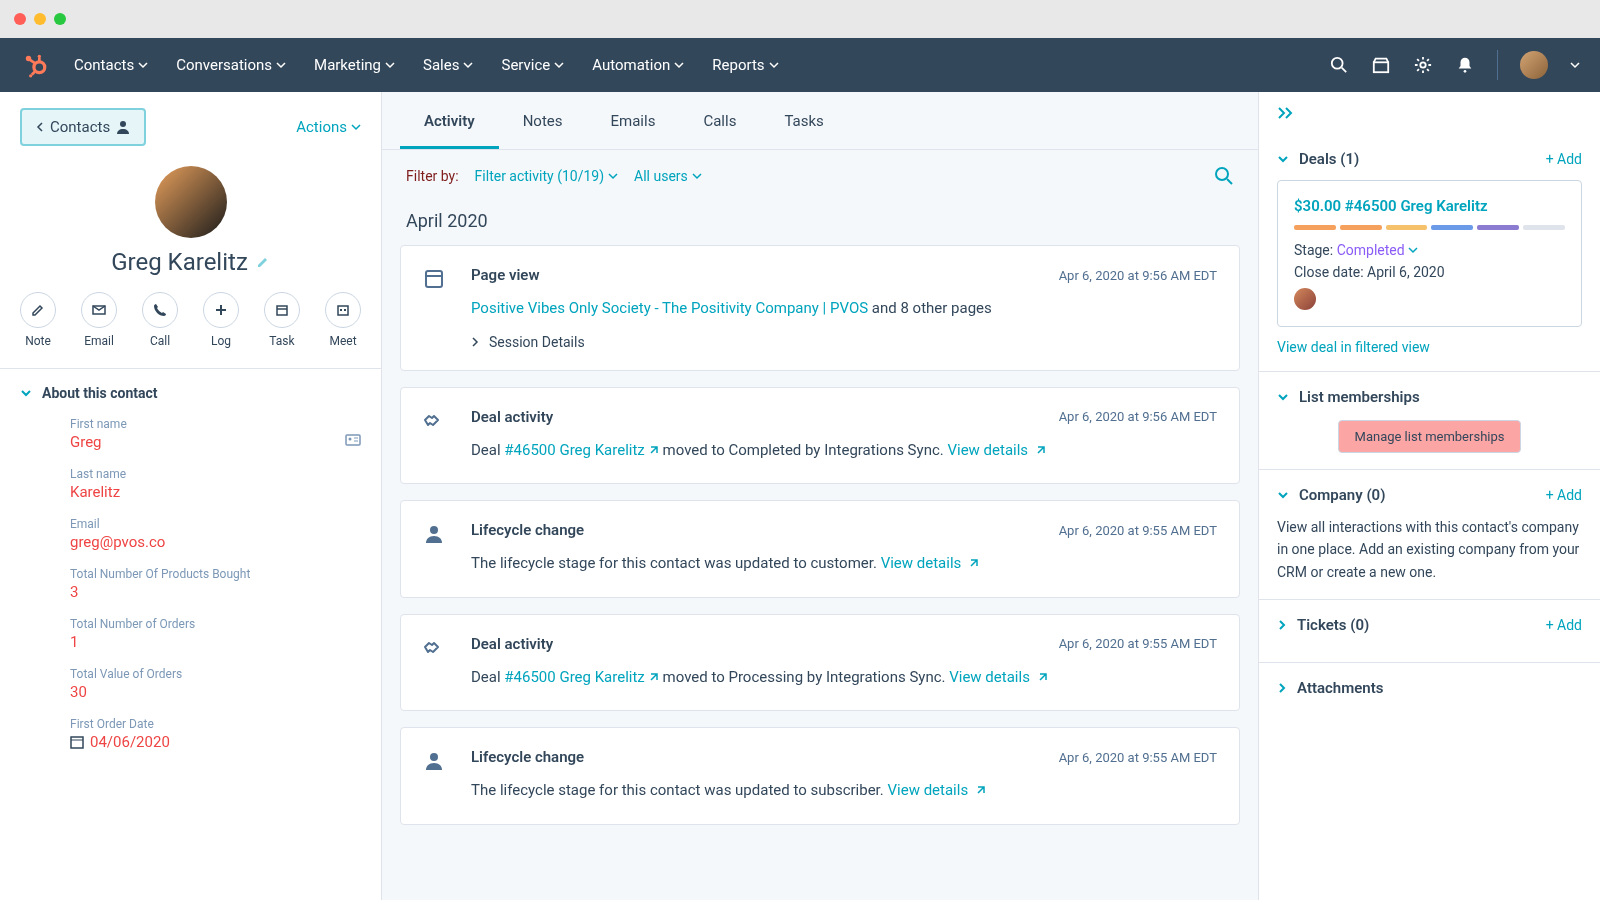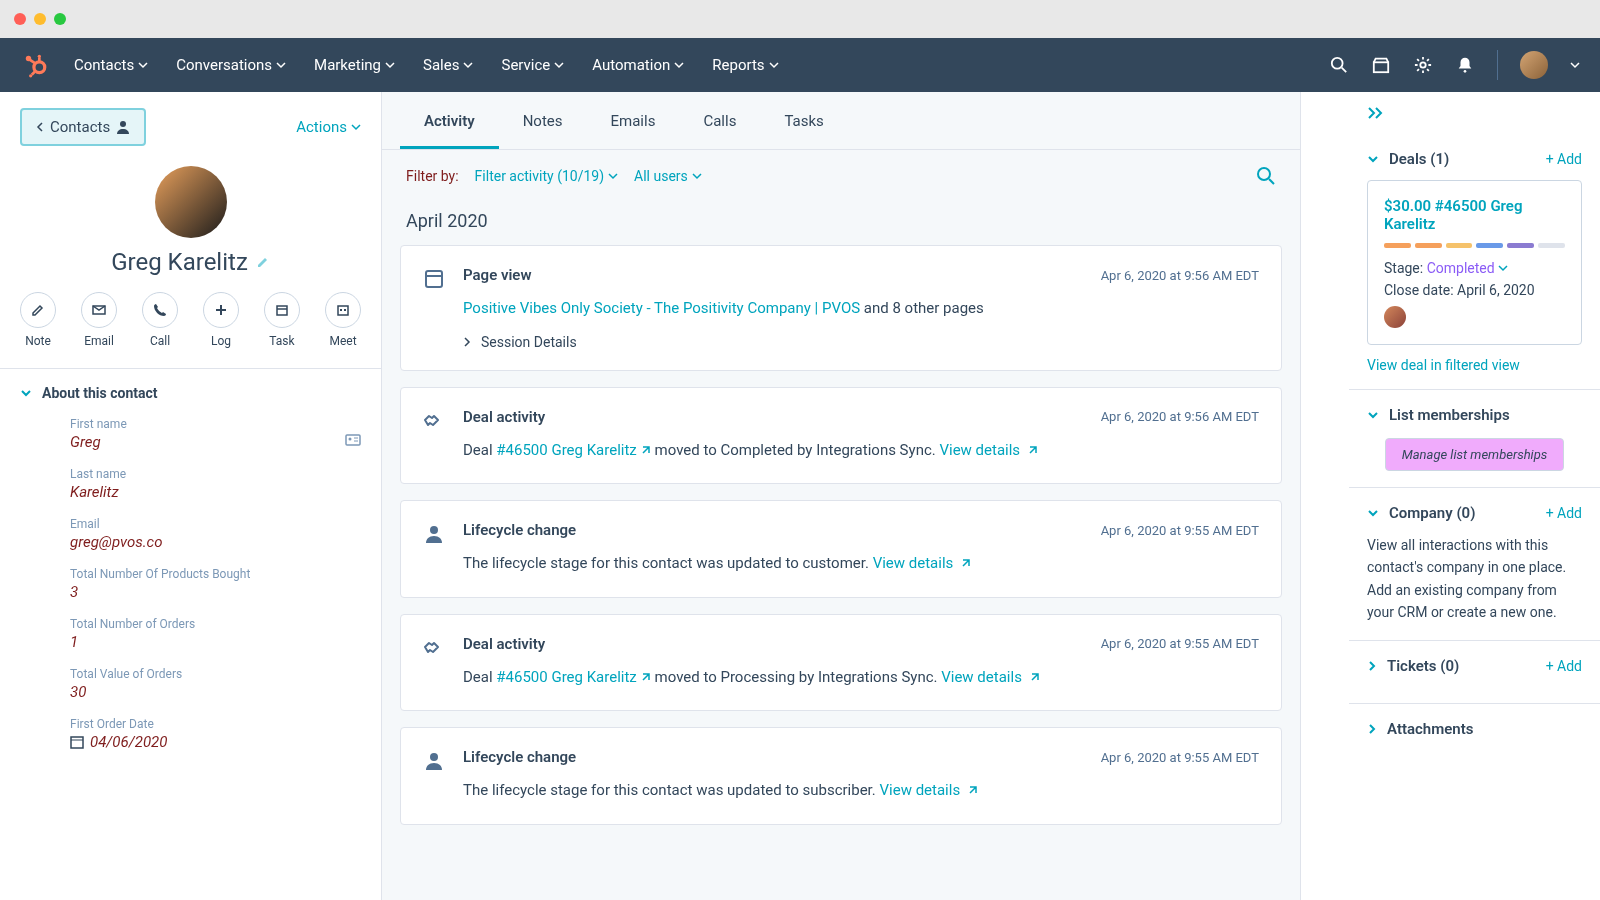--- a/index.html
+++ b/index.html
@@ -15,21 +15,21 @@
 .nav-items { display: flex; gap: 28px; font-size: 15px; }
 .nav-item { display: flex; align-items: center; gap: 4px; cursor: pointer; }
 .nav-right { margin-left: auto; display: flex; align-items: center; gap: 22px; }
 .nav-icon { width: 20px; height: 20px; cursor: pointer; display:flex;align-items:center;justify-content:center;}
 .nav-sep { width:1px; height:30px; background:#516f90; }
 .avatar-sm { width: 28px; height: 28px; border-radius: 50%; background: linear-gradient(135deg,#d4a574,#8b6239); }
 
 .layout { display: flex; height: calc(100vh - 92px); }
 .col-left { width: 382px; background: #fff; border-right: 1px solid #dfe3eb; overflow-y: auto; }
 .col-mid { flex: 1; background: #f5f8fa; overflow-y: auto; }
-.col-right { width: 300px; background: #fff; border-left: 1px solid #dfe3eb; overflow-y: auto; padding-left: 48px; }
+.col-right { width: 342px; background: #fff; border-left: 1px solid #dfe3eb; overflow-y: auto; }
 
 .left-header { padding: 16px 20px; display: flex; justify-content: space-between; align-items: center; }
 .back-btn { border: 2px solid #7fd1de; background: #e5f5f8; color: #33475b; padding: 8px 14px; border-radius: 4px; display: flex; align-items: center; gap: 6px; font-size: 15px; cursor:pointer; }
 .back-btn .person-icon{width:14px;height:14px;}
 .actions-link { color: #00a4bd; font-size: 15px; display: flex; align-items: center; gap: 4px; cursor:pointer; }
 
 .profile { text-align: center; padding: 4px 20px 20px; }
 .profile-pic { width: 72px; height: 72px; border-radius: 50%; margin: 0 auto 10px; background: linear-gradient(135deg,#e8a05c,#1a1a1a); }
 .profile-name { font-size: 24px; font-weight: 400; color: #33475b; display:inline-flex;align-items:center;gap:8px;}
 .edit-icon { color:#7fd1de; width:14px;height:14px;display:inline-block;}
@@ -39,39 +39,39 @@
 .action-circle { width: 36px; height: 36px; border: 1px solid #cbd6e2; border-radius: 50%; display: flex; align-items: center; justify-content: center; color:#33475b; }
 .action-label { font-size: 12px; color: #33475b; }
 
 .divider { height: 1px; background: #dfe3eb; }
 
 .section-head { padding: 16px 20px; display: flex; align-items: center; gap: 10px; font-weight: 700; color: #33475b; }
 .chev { color: #00a4bd; transform: rotate(0deg); }
 .fields { padding: 0 20px 20px 70px; }
 .field { margin-bottom: 16px; }
 .field-label { font-size: 12px; color: #7c98b6; margin-bottom: 2px; display:block;}
-.field-value { font-size: 15px; color: #7f1d1d; font-style: italic; }
+.field-value { font-size: 15px; color: #ef4444; }
 .field-value.with-icon{display:flex;align-items:center;gap:6px;}
 .field-row-icon{float:right;color:#7c98b6;}
 
 .tabs { display: flex; border-bottom: 1px solid #dfe3eb; background:#f5f8fa; padding: 0 18px; }
 .tab { padding: 20px 24px 16px; color: #33475b; cursor: pointer; font-size:15px;}
 .tab.active { font-weight: 600; border-bottom: 3px solid #00a4bd; }
 
 .filter-bar { padding: 16px 24px; display: flex; align-items: center; gap: 16px; }
 .filter-label { color: #7f1d1d; }
 .filter-link { color: #00a4bd; display: flex; align-items: center; gap: 4px; cursor:pointer;}
 .search-right { margin-left: auto; color:#00a4bd;}
 
 .month-label { padding: 8px 24px 14px; font-size: 18px; color: #33475b; }
 
 .card { background: #fff; border: 1px solid #dfe3eb; border-radius: 4px; margin: 0 18px 16px; padding: 20px 22px; }
 .card-head { display: flex; align-items: flex-start; gap: 18px; }
 .card-icon { width: 22px; height: 22px; color: #516f90; flex-shrink:0; margin-top:2px;}
-.card-main { flex: 1; }
+.card-main { flex: 1; margin-left: 8px; }
 .card-title-row { display: flex; justify-content: space-between; align-items: center; margin-bottom: 12px;}
 .card-title { font-weight: 600; font-size: 15px; color:#33475b;}
 .card-ts { font-size: 13px; color: #516f90; }
 .card-body { font-size: 15px; color: #33475b; line-height: 1.7; }
 .link { color: #00a4bd; cursor:pointer; }
 .ext-icon{color:#00a4bd;display:inline-block;width:12px;height:12px;margin-left:2px;vertical-align:middle;}
 .session-row{display:flex;align-items:center;gap:10px;margin-top:12px;color:#33475b;cursor:pointer;}
 
 .right-toggle { padding: 14px 18px; color: #00a4bd; }
 .panel { border-bottom: 1px solid #dfe3eb; padding: 16px 18px; }
@@ -81,21 +81,21 @@
 
 .deal-card { border: 1px solid #cbd6e2; border-radius: 4px; padding: 16px; margin-bottom: 12px; }
 .deal-title { color: #00a4bd; font-weight: 600; font-size: 15px; margin-bottom: 10px; }
 .progress { display: flex; gap: 4px; margin-bottom: 12px; }
 .prog-seg { height: 5px; flex: 1; border-radius: 2px; }
 .deal-row { margin-bottom: 6px; font-size:14px;}
 .deal-label { color: #33475b; }
 .deal-val-link { color: #8b5cf6; }
 .deal-avatar { width: 22px; height: 22px; border-radius: 50%; background: linear-gradient(135deg,#d4885c,#8b4239); margin-top: 8px; }
 
-.btn-secondary { border: 1px solid #cbd6e2; background: #f0abfc; padding: 8px 16px; border-radius: 4px; color: #33475b; cursor:pointer; font-size:13px;font-style:italic;}
+.btn-secondary { border: 1px solid #cbd6e2; background: #fca5a5; padding: 8px 16px; border-radius: 4px; color: #33475b; cursor:pointer; font-size:13px;}
 .panel-text { font-size: 14px; color: #33475b; line-height: 1.6; }
 
 .chevron-svg{width:10px;height:10px;}
 svg{display:block;}
 </style>
 </head>
 <body>
 
 <div class="titlebar">
   <div class="tl-dot tl-red"></div>

